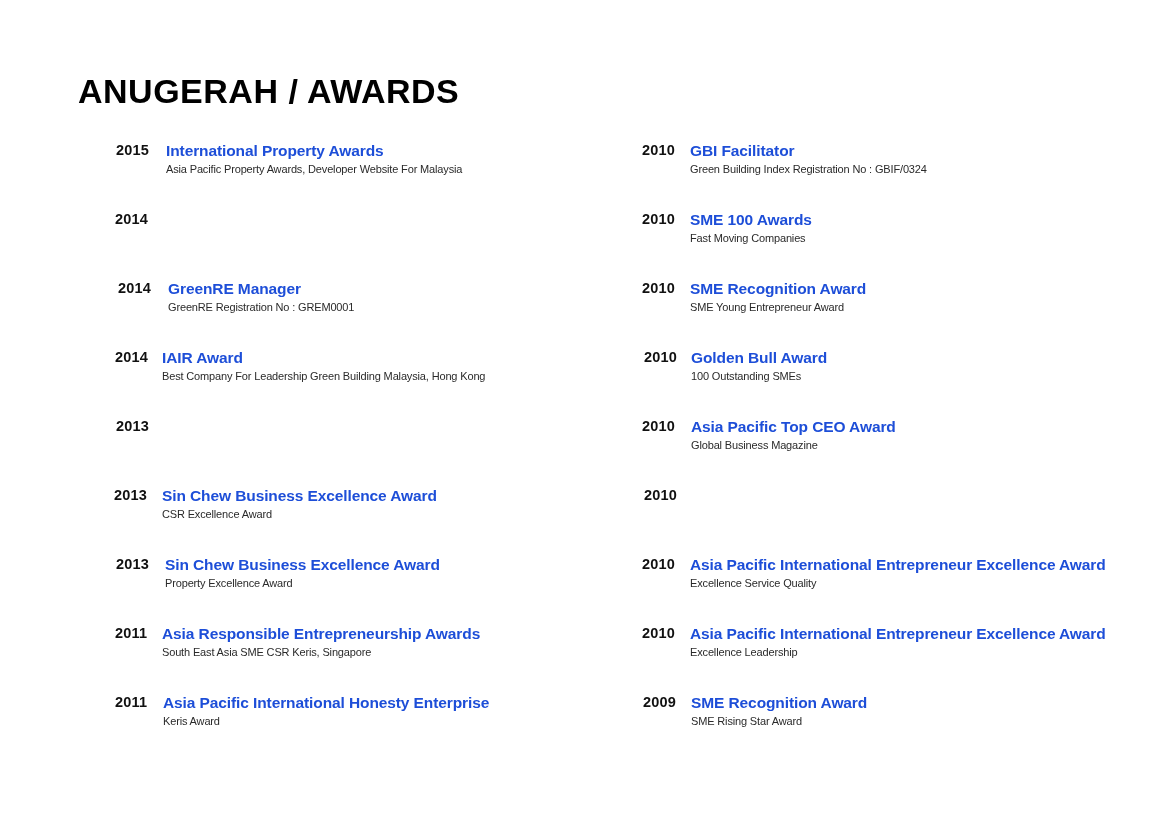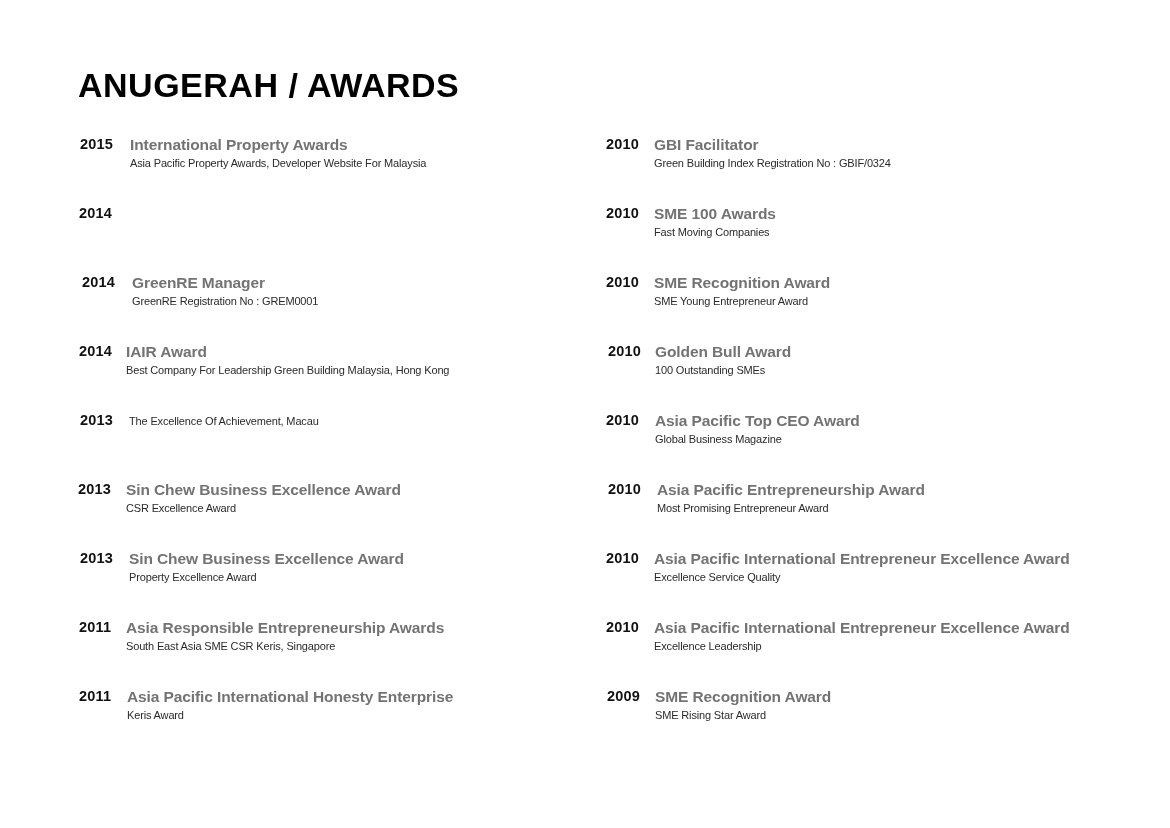--- a/index.html
+++ b/index.html
@@ -13,21 +13,21 @@
     height: 828px;
     font-family: "Liberation Sans", sans-serif;
     color: #111111;
     position: relative;
     overflow: hidden;
     -webkit-font-smoothing: antialiased;
   }
   .page {
     position: absolute;
     left: 0;
-    top: 2px;
+    top: 8px;
     width: 1170px;
     height: 692px;
     background: #ffffff;
   }
   .page-title {
     position: absolute;
     left: 78px;
     top: 64px;
     font-size: 34px;
     font-weight: 700;
@@ -37,20 +37,21 @@
   }
   .columns {
     position: absolute;
     left: 0;
     top: 134px;
     width: 1170px;
   }
   .column {
     position: absolute;
     top: 0;
+    margin-left: 36px;
   }
   .column-left  { left: 78px;  width: 510px; }
   .column-right { left: 602px; width: 540px; }
 
   .award-entry {
     position: relative;
     height: 69px;
   }
   .award-year {
     position: absolute;
@@ -61,21 +62,21 @@
     white-space: nowrap;
     letter-spacing: 0.2px;
   }
   .award-body {
     position: absolute;
     top: 0;
   }
   .award-title {
     font-size: 15.5px;
     font-weight: 700;
-    color: #737373;
+    color: #1d4ed8;
     white-space: nowrap;
     letter-spacing: -0.1px;
     line-height: 18px;
   }
   .award-subtitle {
     font-size: 11px;
     font-weight: 400;
     color: #2a2a2a;
     white-space: nowrap;
     letter-spacing: -0.15px;
@@ -114,21 +115,20 @@
         <div class="award-entry">
           <div class="award-year" style="left: 1px;">2014</div>
           <div class="award-body" style="left: 48px;">
             <div class="award-title">IAIR Award</div>
             <div class="award-subtitle">Best Company For Leadership Green Building Malaysia, Hong Kong</div>
           </div>
         </div>
         <div class="award-entry">
           <div class="award-year" style="left: 2px;">2013</div>
           <div class="award-body" style="left: 51px;">
-            <div class="award-subtitle">The Excellence Of Achievement, Macau</div>
           </div>
         </div>
         <div class="award-entry">
           <div class="award-year" style="left: 0px;">2013</div>
           <div class="award-body" style="left: 48px;">
             <div class="award-title">Sin Chew Business Excellence Award</div>
             <div class="award-subtitle">CSR Excellence Award</div>
           </div>
         </div>
         <div class="award-entry">
@@ -186,24 +186,20 @@
         </div>
         <div class="award-entry">
           <div class="award-year" style="left: 4px;">2010</div>
           <div class="award-body" style="left: 53px;">
             <div class="award-title">Asia Pacific Top CEO Award</div>
             <div class="award-subtitle">Global Business Magazine</div>
           </div>
         </div>
         <div class="award-entry">
           <div class="award-year" style="left: 6px;">2010</div>
-          <div class="award-body" style="left: 55px;">
-            <div class="award-title">Asia Pacific Entrepreneurship Award</div>
-            <div class="award-subtitle">Most Promising Entrepreneur Award</div>
-          </div>
         </div>
         <div class="award-entry">
           <div class="award-year" style="left: 4px;">2010</div>
           <div class="award-body" style="left: 52px;">
             <div class="award-title">Asia Pacific International Entrepreneur Excellence Award</div>
             <div class="award-subtitle">Excellence Service Quality</div>
           </div>
         </div>
         <div class="award-entry">
           <div class="award-year" style="left: 4px;">2010</div>

